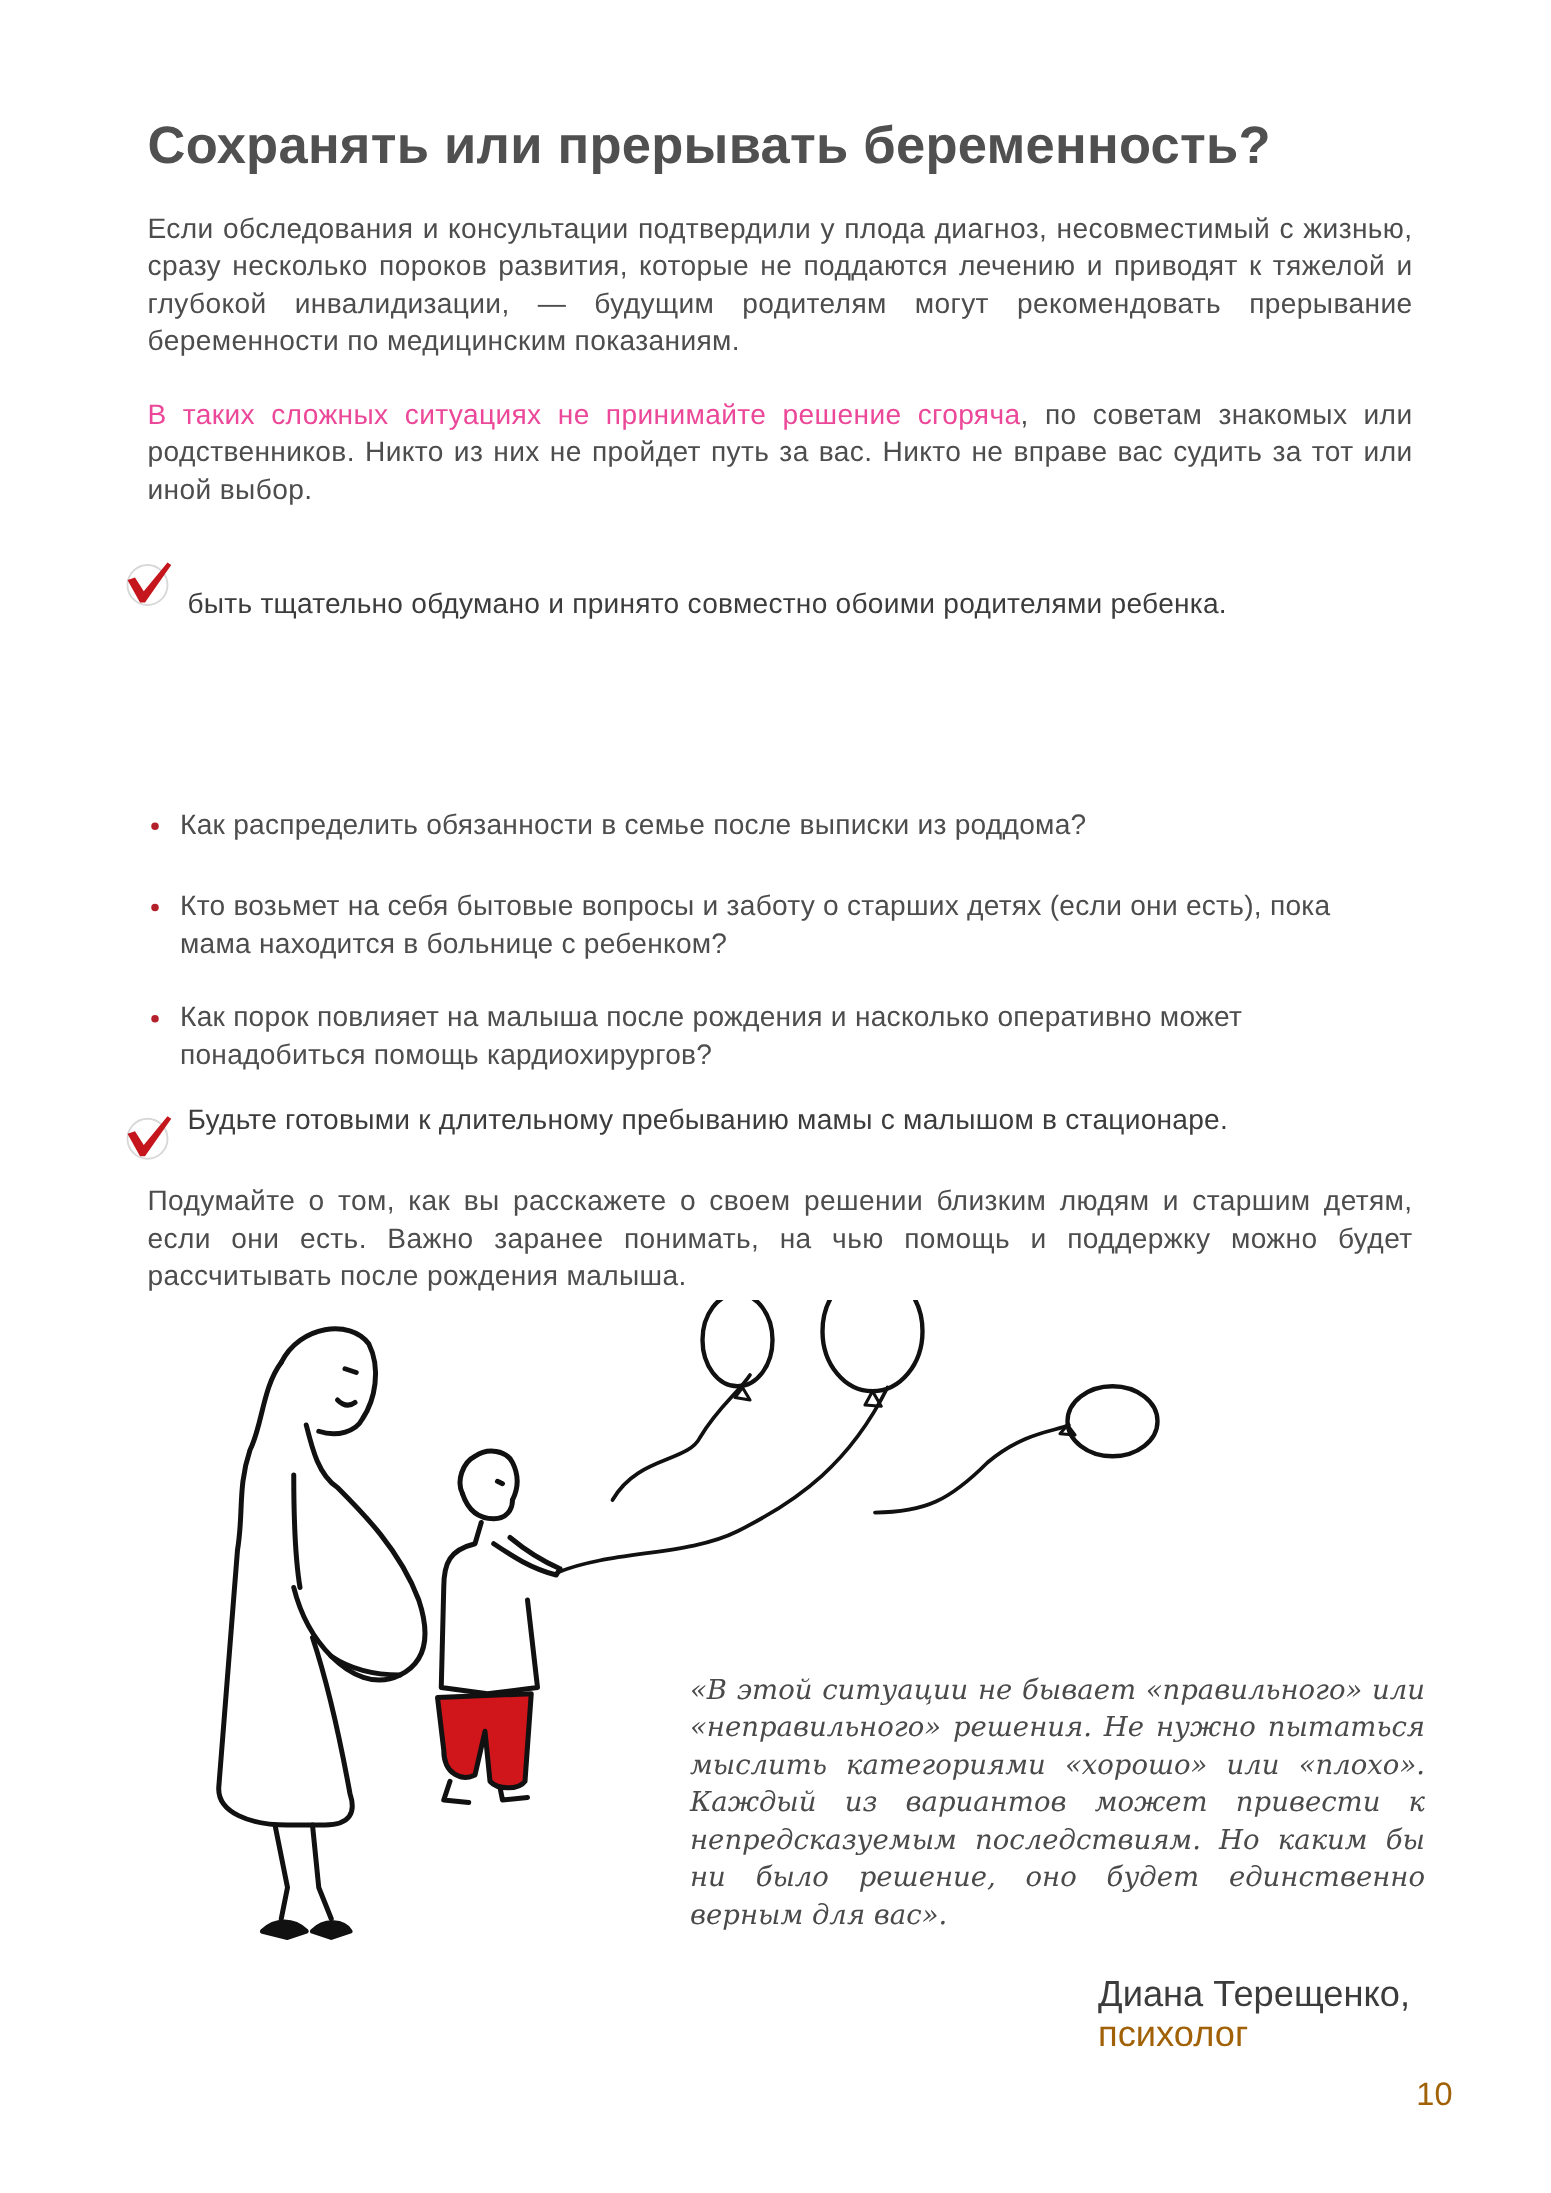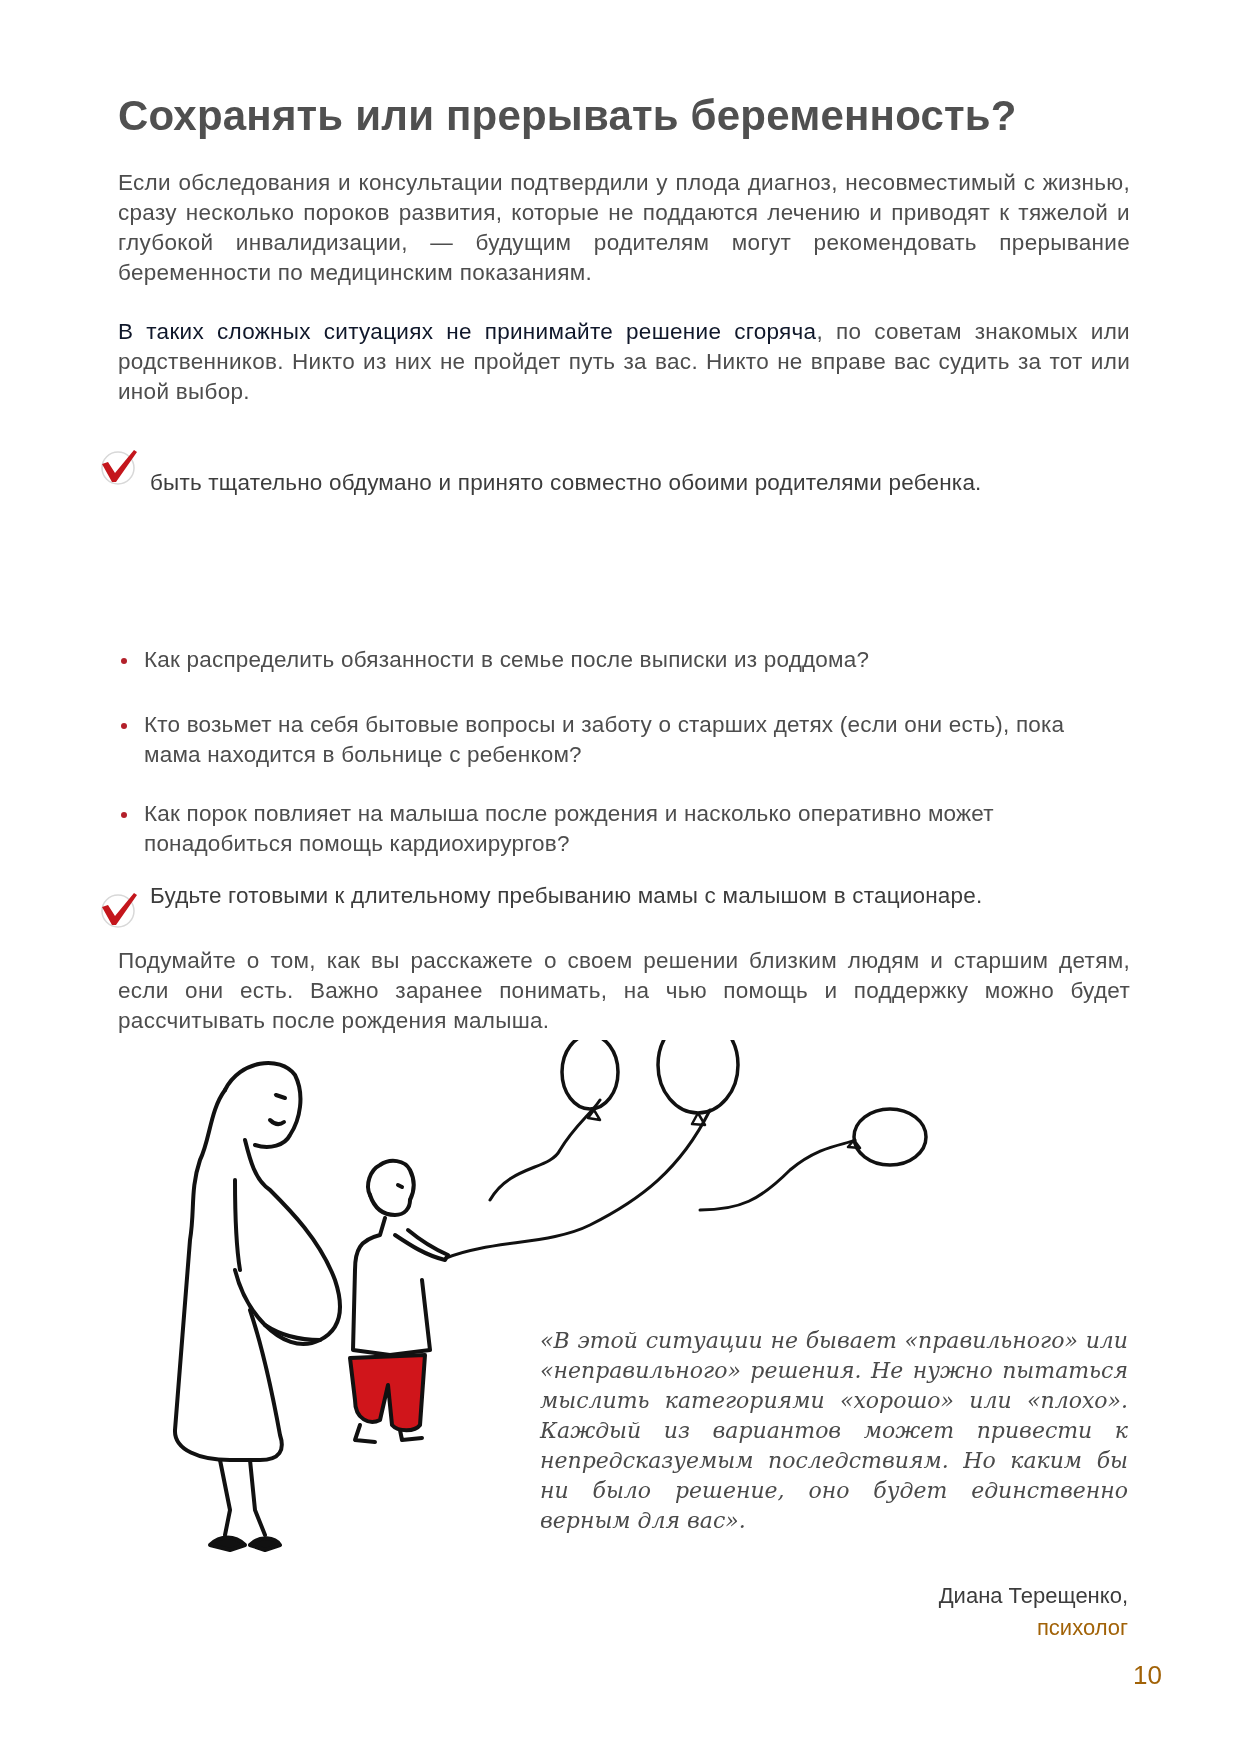--- a/index.html
+++ b/index.html
@@ -4,34 +4,34 @@
 <style>
   html, body { margin: 0; padding: 0; background: #ffffff; }
   body { width: 1241px; height: 1754px; position: relative; overflow: hidden;
          font-family: "Liberation Sans", "DejaVu Sans", sans-serif; color: #4a4a4a; }
   .page { position: absolute; left: 0; top: 0; width: 1241px; height: 1754px; }
   .title { position: absolute; left: 118px; top: 92px; margin: 0;
            font-size: 42px; font-weight: bold; color: #505050; letter-spacing: 0.2px; }
   .para { position: absolute; left: 118px; width: 1012px; margin: 0;
           font-size: 22.5px; line-height: 30px; text-align: justify; color: #4d4d4d;
           letter-spacing: 0.3px; }
-  .red { color: #0f172a; }
+  .red { color: #ec4899; }
   .check-block { position: absolute; left: 98px; width: 1040px; }
   .check-icon { position: absolute; left: 0; top: 8px; width: 42px; height: 42px; }
   .check-text { position: absolute; left: 52px; top: 0; margin: 0; font-size: 22.5px;
                 line-height: 30px; color: #3c3c3c; letter-spacing: 0.2px; }
   .bullet-list { position: absolute; left: 118px; width: 1020px; margin: 0; padding: 0; list-style: none; }
   .bullet-item { position: relative; padding-left: 26px; font-size: 22.5px; line-height: 30px;
                  color: #4d4d4d; letter-spacing: 0.2px; }
   .bullet-dot { position: absolute; left: 3px; top: 13px; width: 6px; height: 6px; border-radius: 50%; background: #b3202a; }
   .illustration { position: absolute; left: 170px; top: 1040px; width: 880px; height: 530px; }
-  .quote { position: absolute; left: 540px; top: 1326px; width: 588px; margin: 0;
+  .quote { position: absolute; left: 540px; top: 1326px; width: 588px; margin: 12px;
            font-family: "DejaVu Serif", "Liberation Serif", serif; font-style: italic;
            font-size: 22px; line-height: 30px; text-align: justify; color: #4a4a4a; }
-  .author { position: absolute; right: 113px; top: 1580px; text-align: right; font-size: 22px; line-height: 32px; color: #3c3c3c; }
+  .author { position: absolute; right: 113px; top: 1580px; font-size: 29px; line-height: 32px; color: #3c3c3c; }
   .author .role { color: #a16207; }
   .page-number { position: absolute; right: 79px; top: 1660px; font-size: 26px; color: #a16207; }
 </style>
 </head>
 <body>
 
 <div class="page">
 
   <h1 class="title">Сохранять или прерывать беременность?</h1>
 

